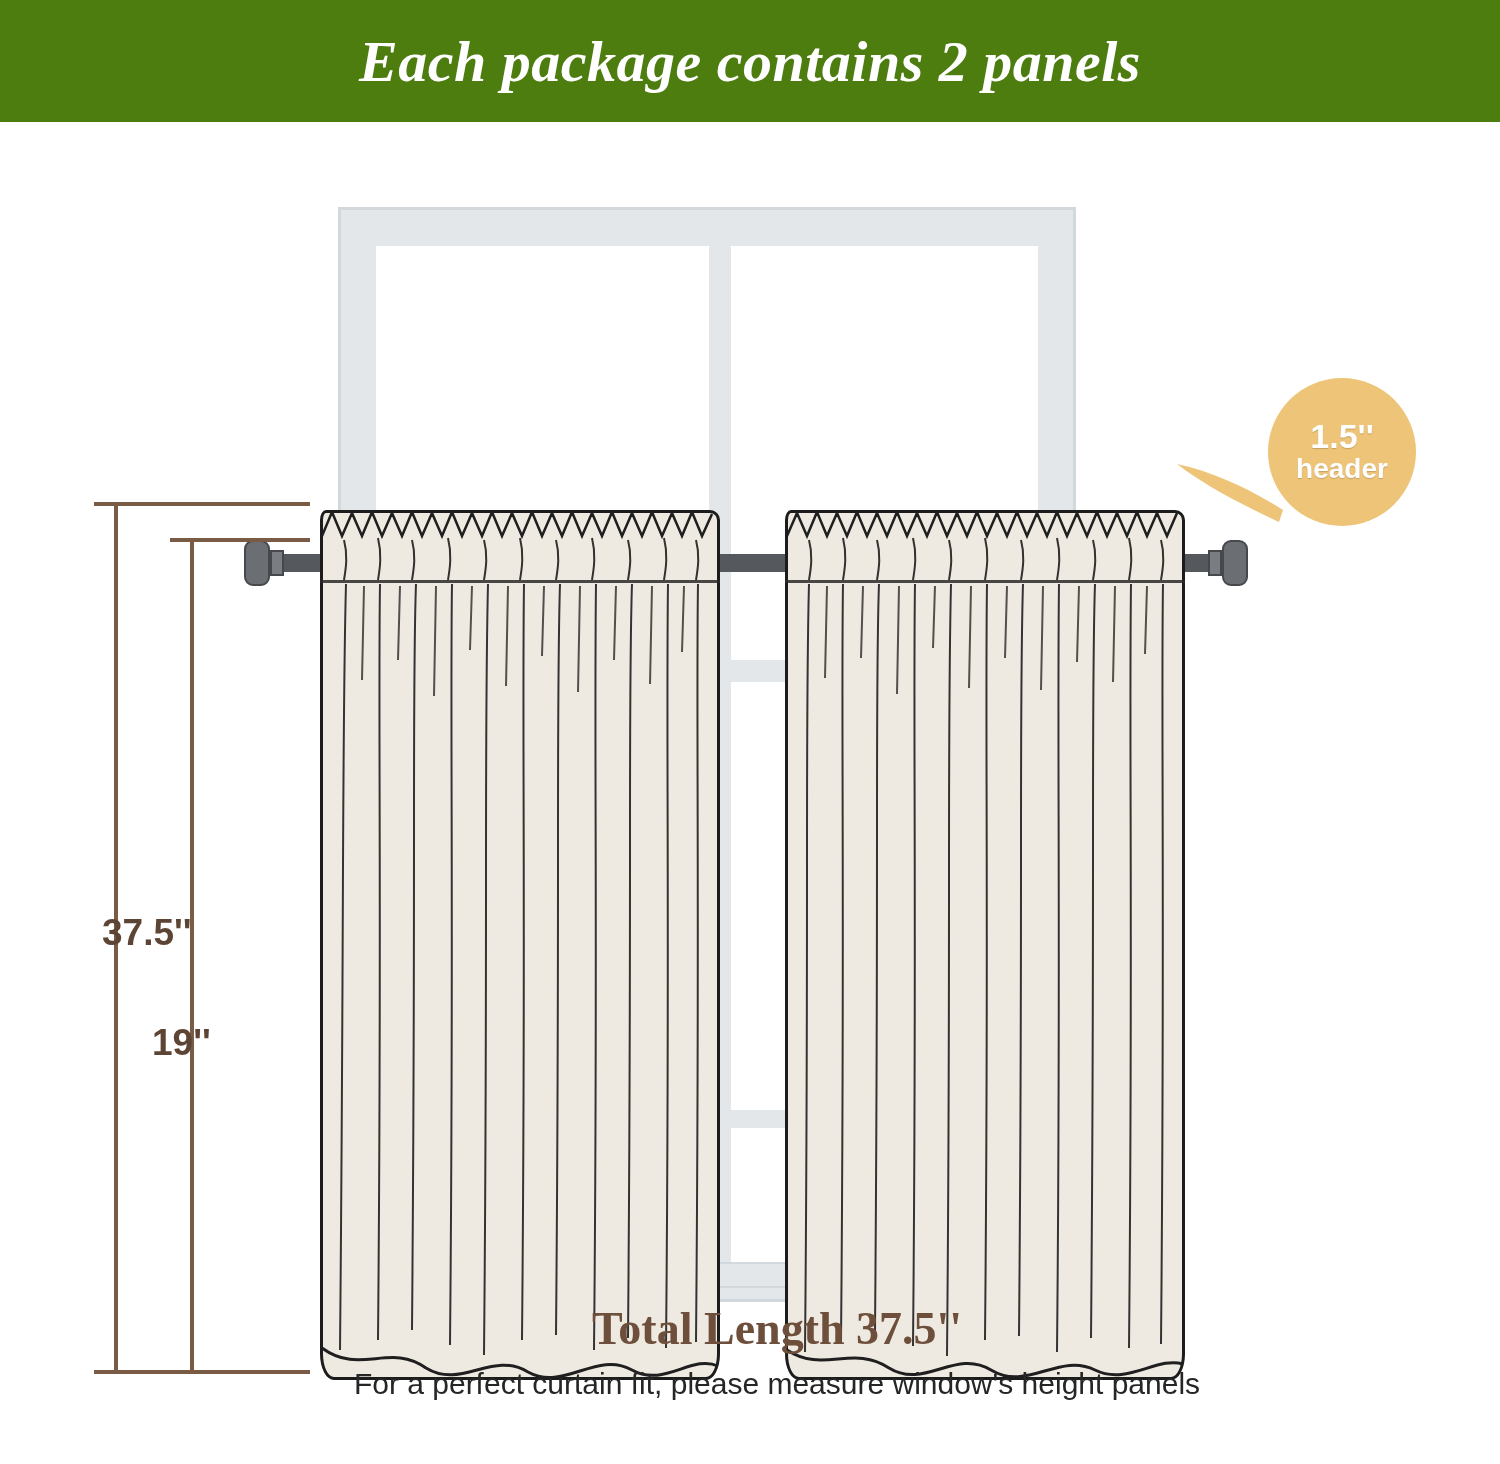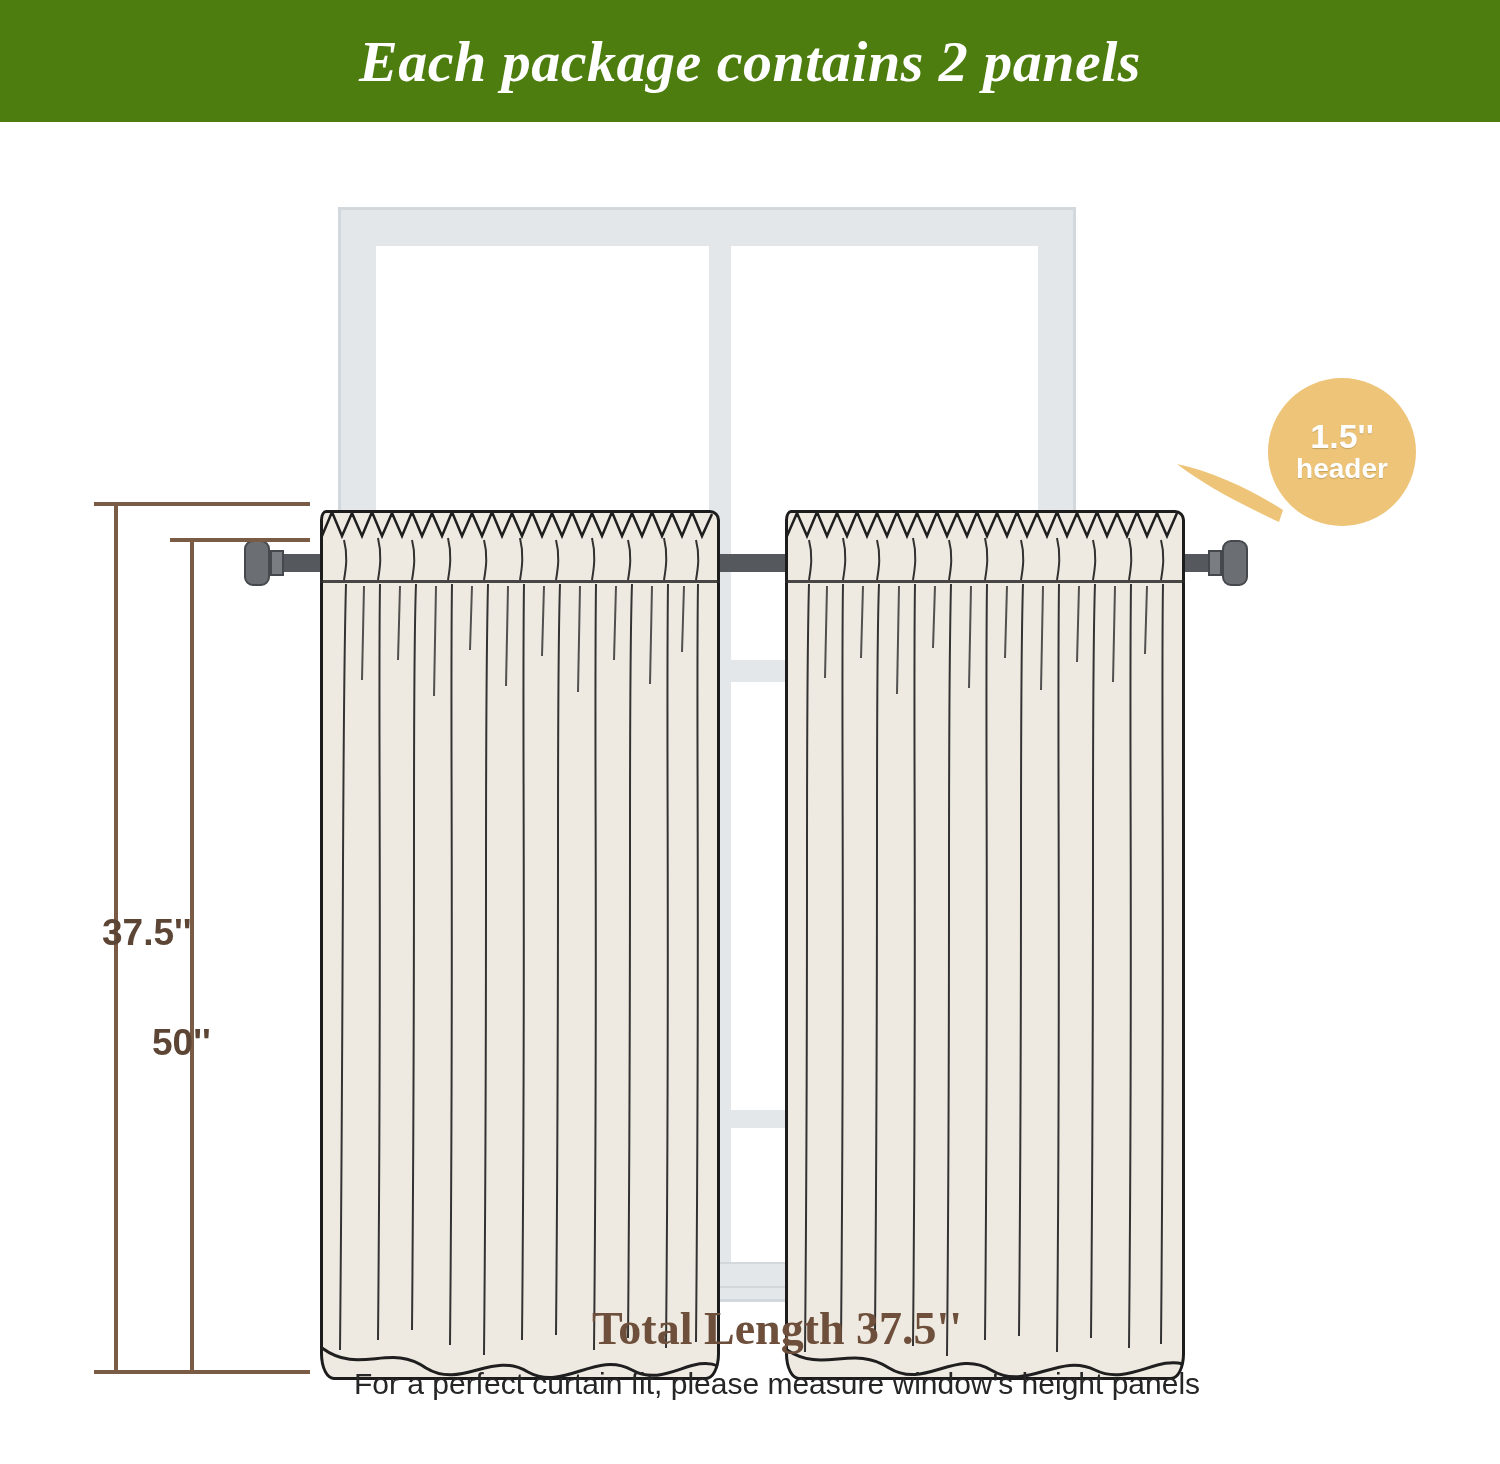--- a/index.html
+++ b/index.html
@@ -393,20 +393,20 @@
     <line x1="36" y1="22" x2="36" y2="890" stroke="#7a5c46" stroke-width="4"></line>
     <line x1="14" y1="22" x2="230" y2="22" stroke="#7a5c46" stroke-width="4"></line>
     <line x1="14" y1="890" x2="230" y2="890" stroke="#7a5c46" stroke-width="4"></line>
 
     <line x1="112" y1="58" x2="112" y2="890" stroke="#7a5c46" stroke-width="4"></line>
     <line x1="90" y1="58" x2="230" y2="58" stroke="#7a5c46" stroke-width="4"></line>
     <line x1="90" y1="890" x2="230" y2="890" stroke="#7a5c46" stroke-width="4"></line>
   </svg>
 
   <div class="meas-label meas-375">37.5''</div>
-  <div class="meas-label meas-36">50''</div>
+  <div class="meas-label meas-36">19''</div>
 
 </div>
 
 <div class="footer">
   <div class="total">Total Length 37.5''</div>
   <div class="sub2">For a perfect curtain fit, please measure window's height panels</div>
 </div>
 
 </body></html>

